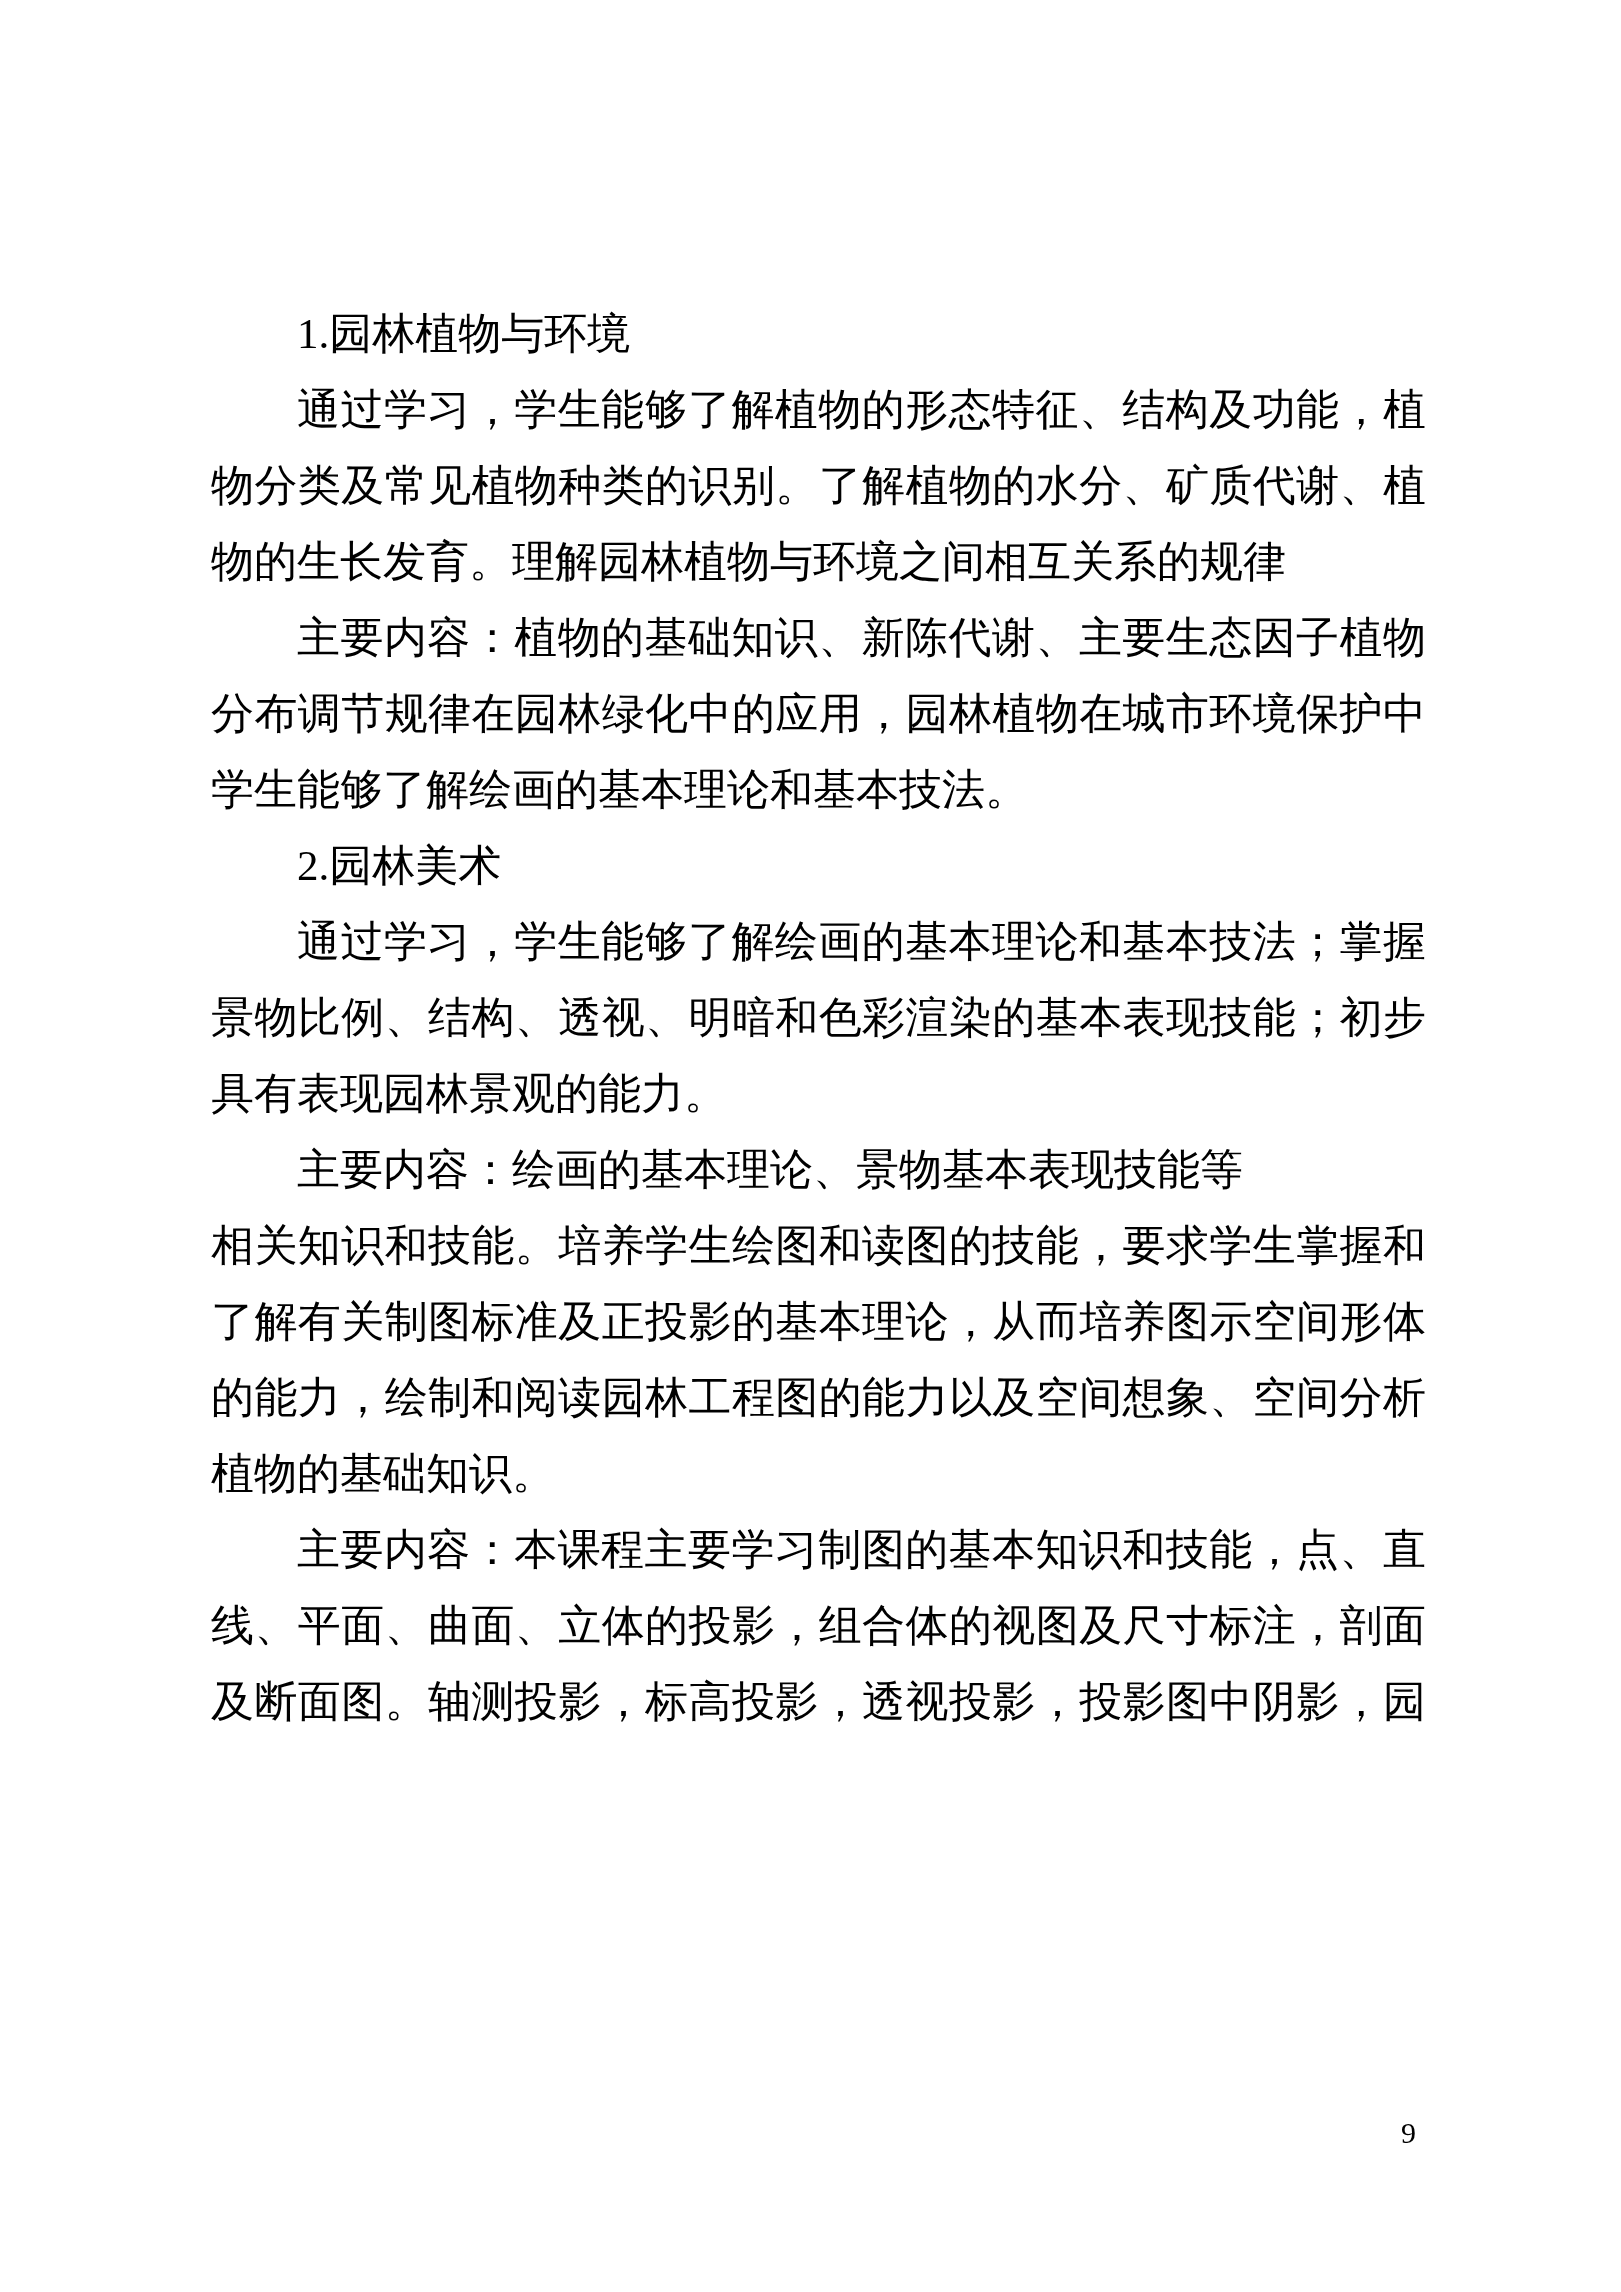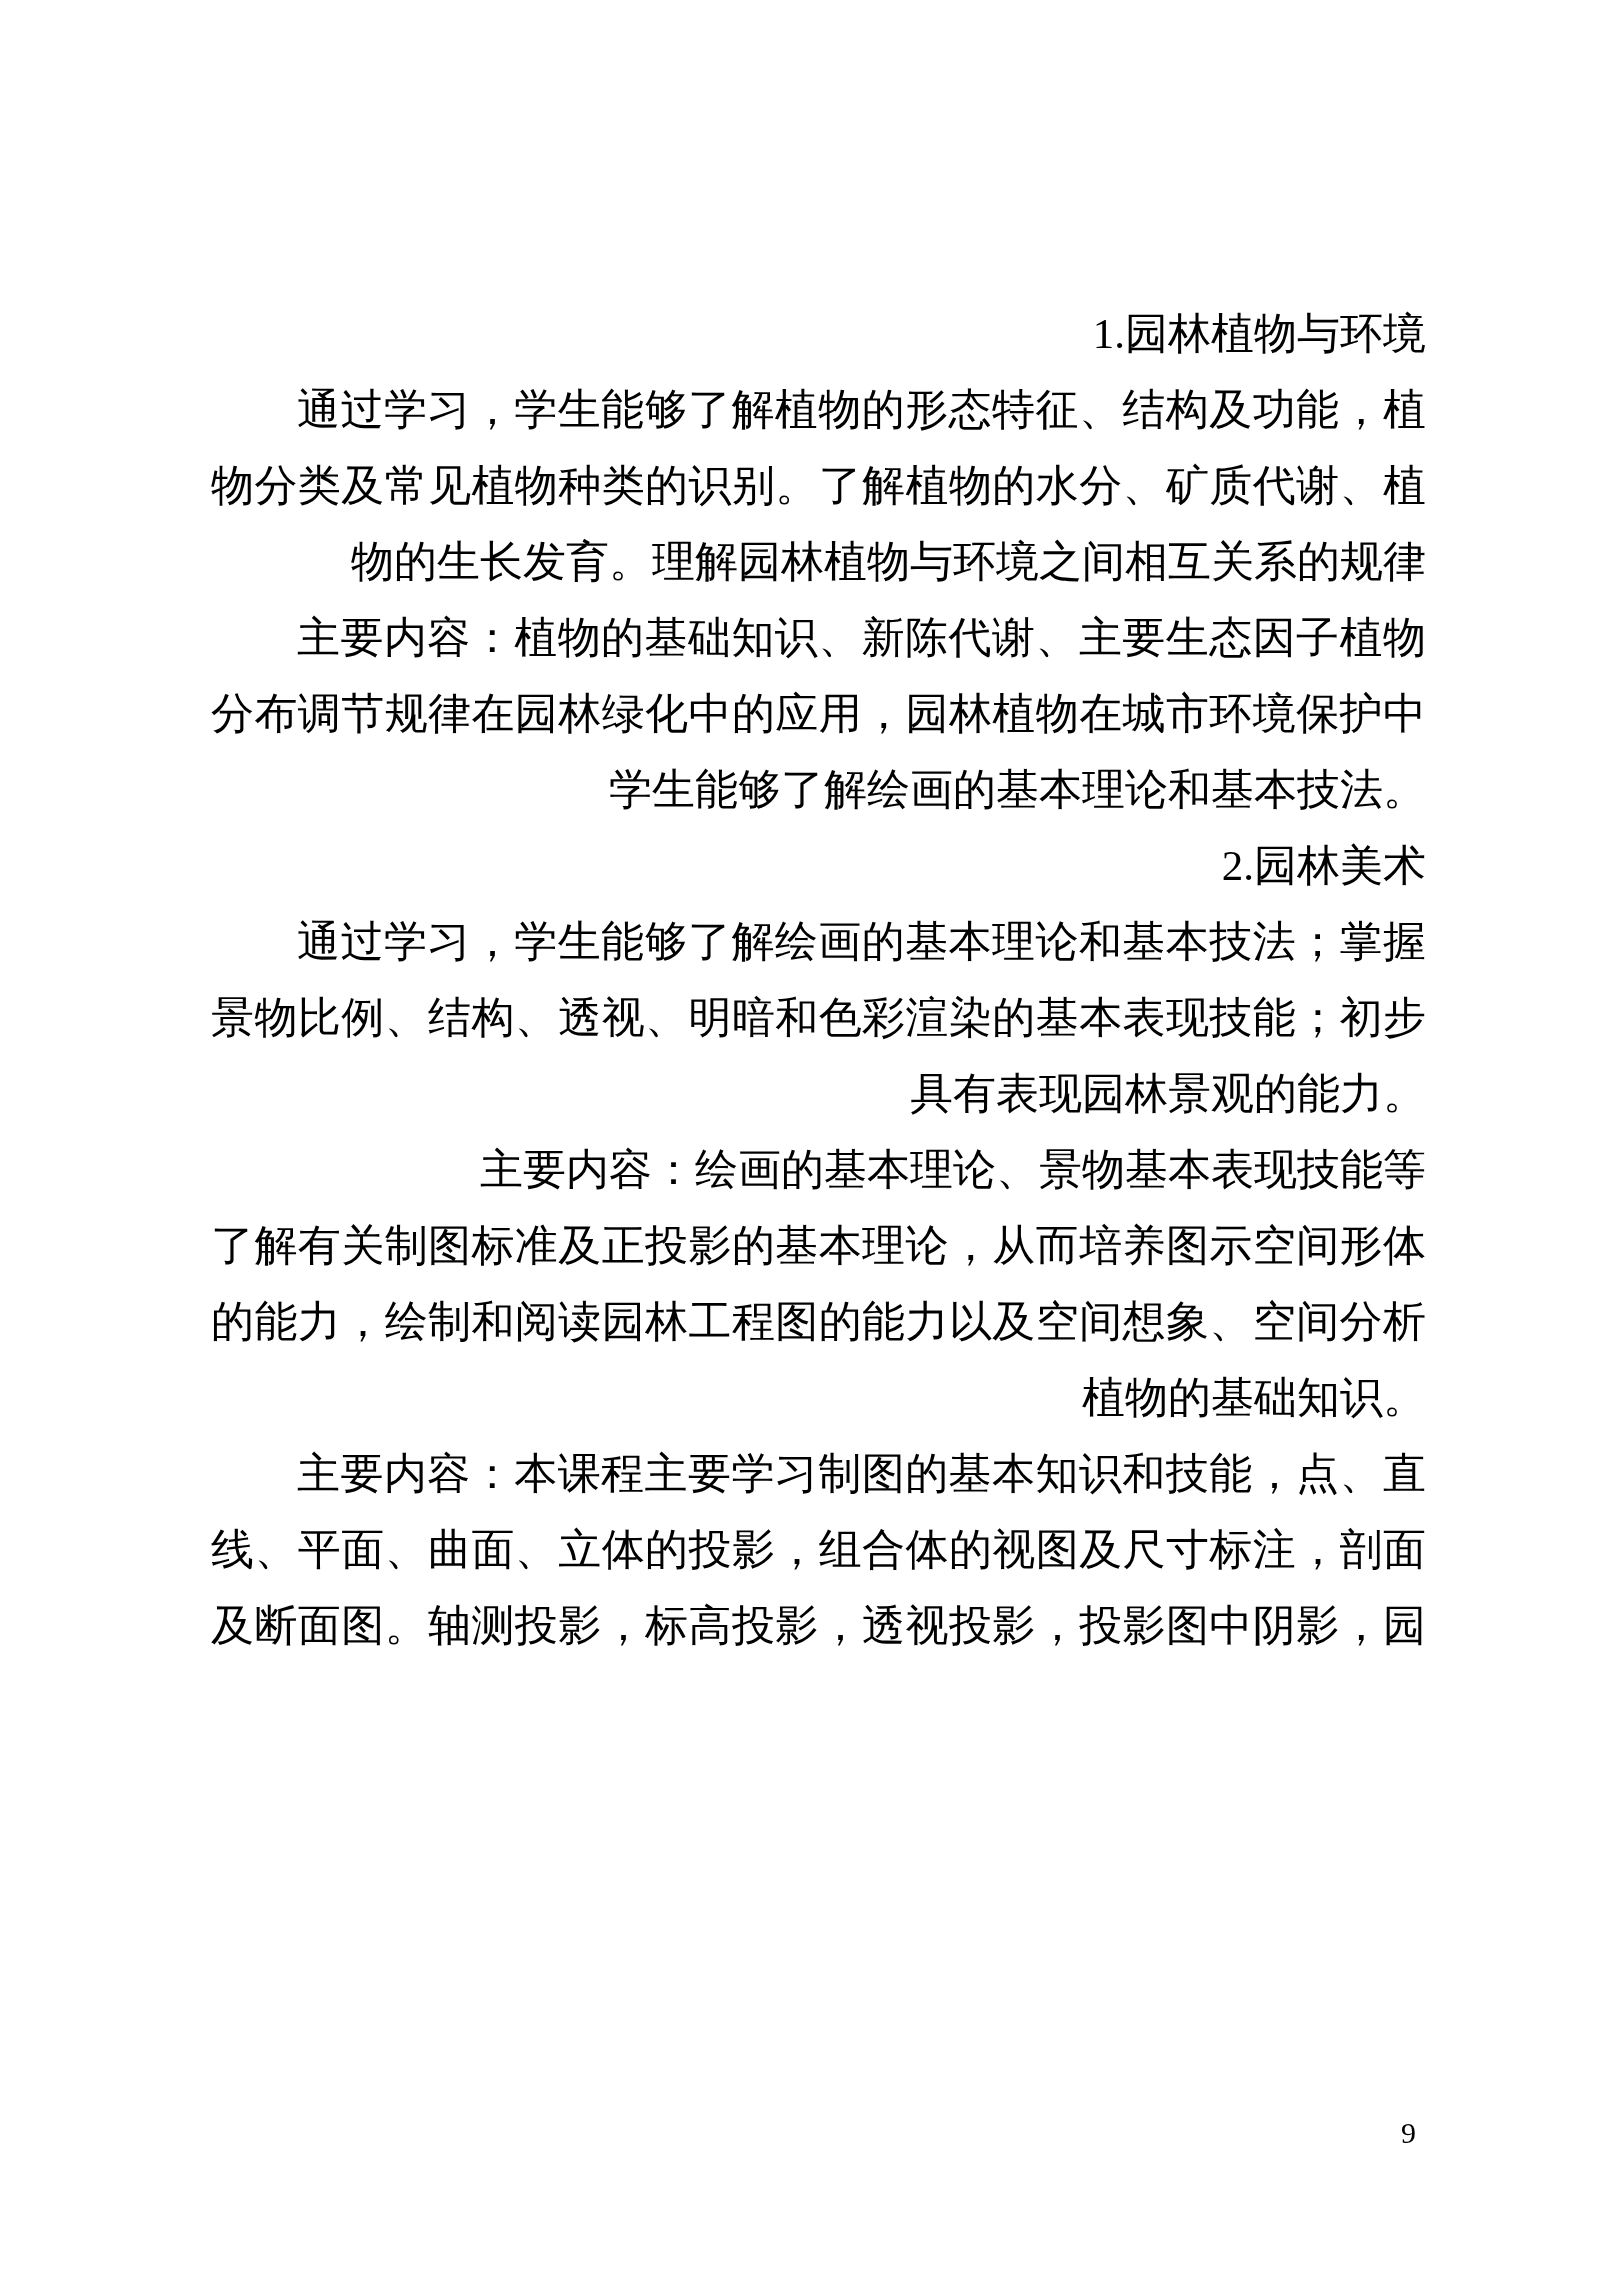--- a/index.html
+++ b/index.html
@@ -23,21 +23,21 @@
   .content {
     position: absolute;
     left: 211px;
     top: 296px;
     width: 1215px;
     font-size: 43px;
     line-height: 76px;
     color: #000000;
   }
   .line {
-    text-align: right;
+    text-align: left;
     white-space: nowrap;
   }
   .line.fill {
     white-space: normal;
     text-align: justify;
     text-align-last: justify;
   }
   .line.indent {
     text-indent: 2em;
   }
@@ -60,20 +60,21 @@
       <div class="line fill">物分类及常见植物种类的识别。了解植物的水分、矿质代谢、植</div>
       <div class="line">物的生长发育。理解园林植物与环境之间相互关系的规律</div>
       <div class="line indent fill">主要内容：植物的基础知识、新陈代谢、主要生态因子植物</div>
       <div class="line fill">分布调节规律在园林绿化中的应用，园林植物在城市环境保护中</div>
       <div class="line">学生能够了解绘画的基本理论和基本技法。</div>
       <div class="line indent">2.园林美术</div>
       <div class="line indent fill">通过学习，学生能够了解绘画的基本理论和基本技法；掌握</div>
       <div class="line fill">景物比例、结构、透视、明暗和色彩渲染的基本表现技能；初步</div>
       <div class="line">具有表现园林景观的能力。</div>
       <div class="line indent">主要内容：绘画的基本理论、景物基本表现技能等</div>
+      <div class="line fill">相关知识和技能。培养学生绘图和读图的技能，要求学生掌握和</div>
       <div class="line fill">了解有关制图标准及正投影的基本理论，从而培养图示空间形体</div>
       <div class="line fill">的能力，绘制和阅读园林工程图的能力以及空间想象、空间分析</div>
       <div class="line">植物的基础知识。</div>
       <div class="line indent fill">主要内容：本课程主要学习制图的基本知识和技能，点、直</div>
       <div class="line fill">线、平面、曲面、立体的投影，组合体的视图及尺寸标注，剖面</div>
       <div class="line fill">及断面图。轴测投影，标高投影，透视投影，投影图中阴影，园</div>
     </div>
   <div class="page-number">9</div>
 </div>
 

